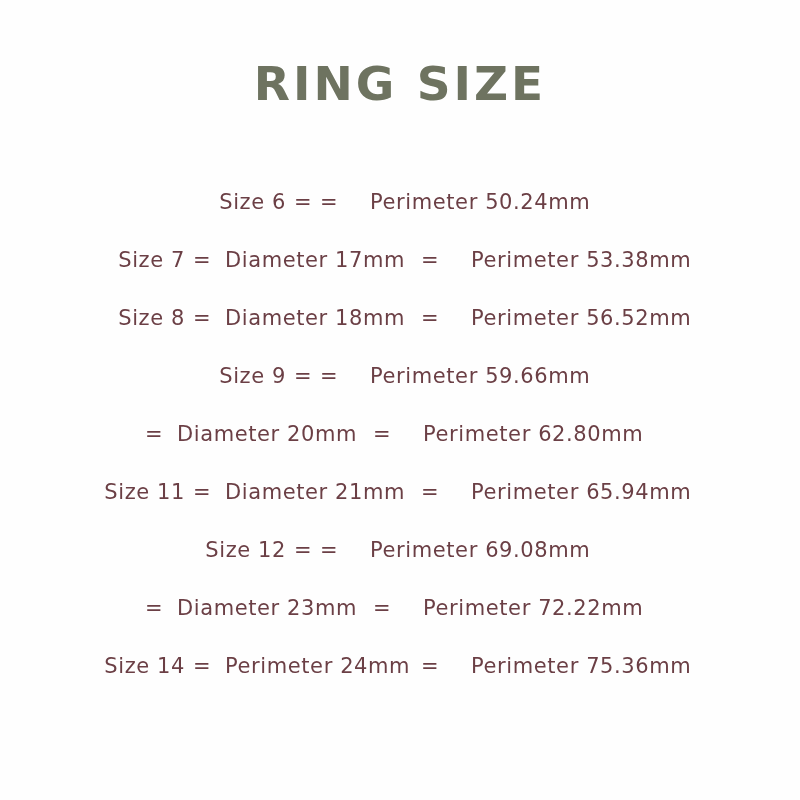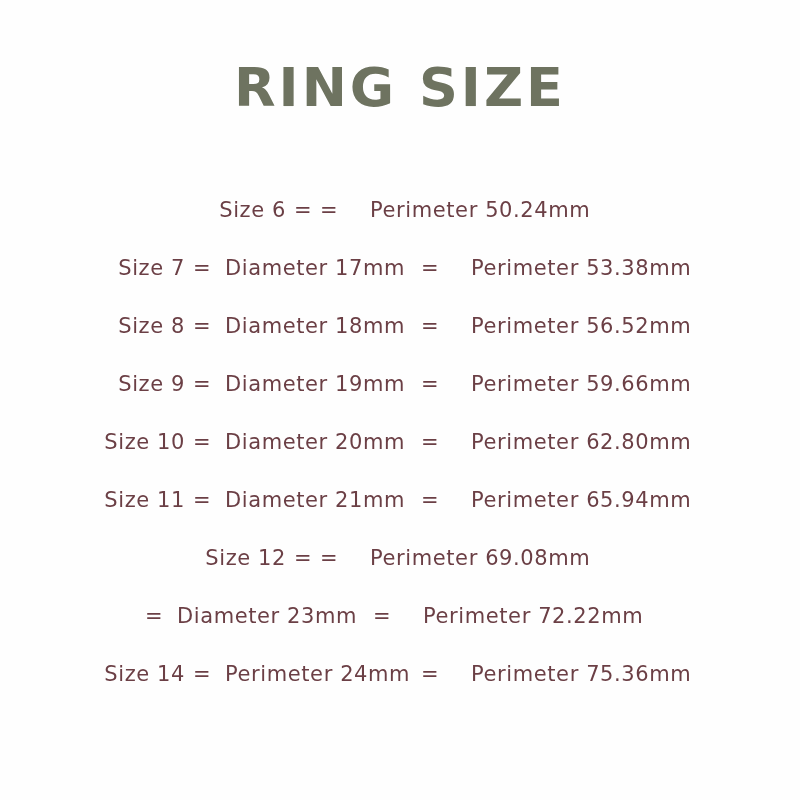--- a/index.html
+++ b/index.html
@@ -17,21 +17,21 @@
     position: relative;
     width: 800px;
     height: 800px;
     background: #fefefe;
     display: flex;
     flex-direction: column;
     align-items: center;
   }
   .title {
     margin-top: 56px;
-    font-size: 54px;
+    font-size: 47px;
     font-weight: bold;
     letter-spacing: 3px;
     color: #6e7360;
     font-family: "DejaVu Sans", sans-serif;
     text-align: center;
   }
   .rows {
     margin-top: 62px;
     width: 100%;
     display: flex;
@@ -104,27 +104,25 @@
       <span class="cell c-size">Size 8</span>
       <span class="cell c-eq1">=</span>
       <span class="cell c-diam">Diameter 18mm</span>
       <span class="cell c-eq2">=</span>
       <span class="cell c-perim">Perimeter 56.52mm</span>
     </div>
 
     <div class="row">
       <span class="cell c-size">Size 9</span>
       <span class="cell c-eq1">=</span>
-      <span class="cell c-diam">Diameter 19mm</span>
       <span class="cell c-eq2">=</span>
       <span class="cell c-perim">Perimeter 59.66mm</span>
     </div>
 
     <div class="row">
-      <span class="cell c-size">Size 10</span>
       <span class="cell c-eq1">=</span>
       <span class="cell c-diam">Diameter 20mm</span>
       <span class="cell c-eq2">=</span>
       <span class="cell c-perim">Perimeter 62.80mm</span>
     </div>
 
     <div class="row">
       <span class="cell c-size">Size 11</span>
       <span class="cell c-eq1">=</span>
       <span class="cell c-diam">Diameter 21mm</span>

